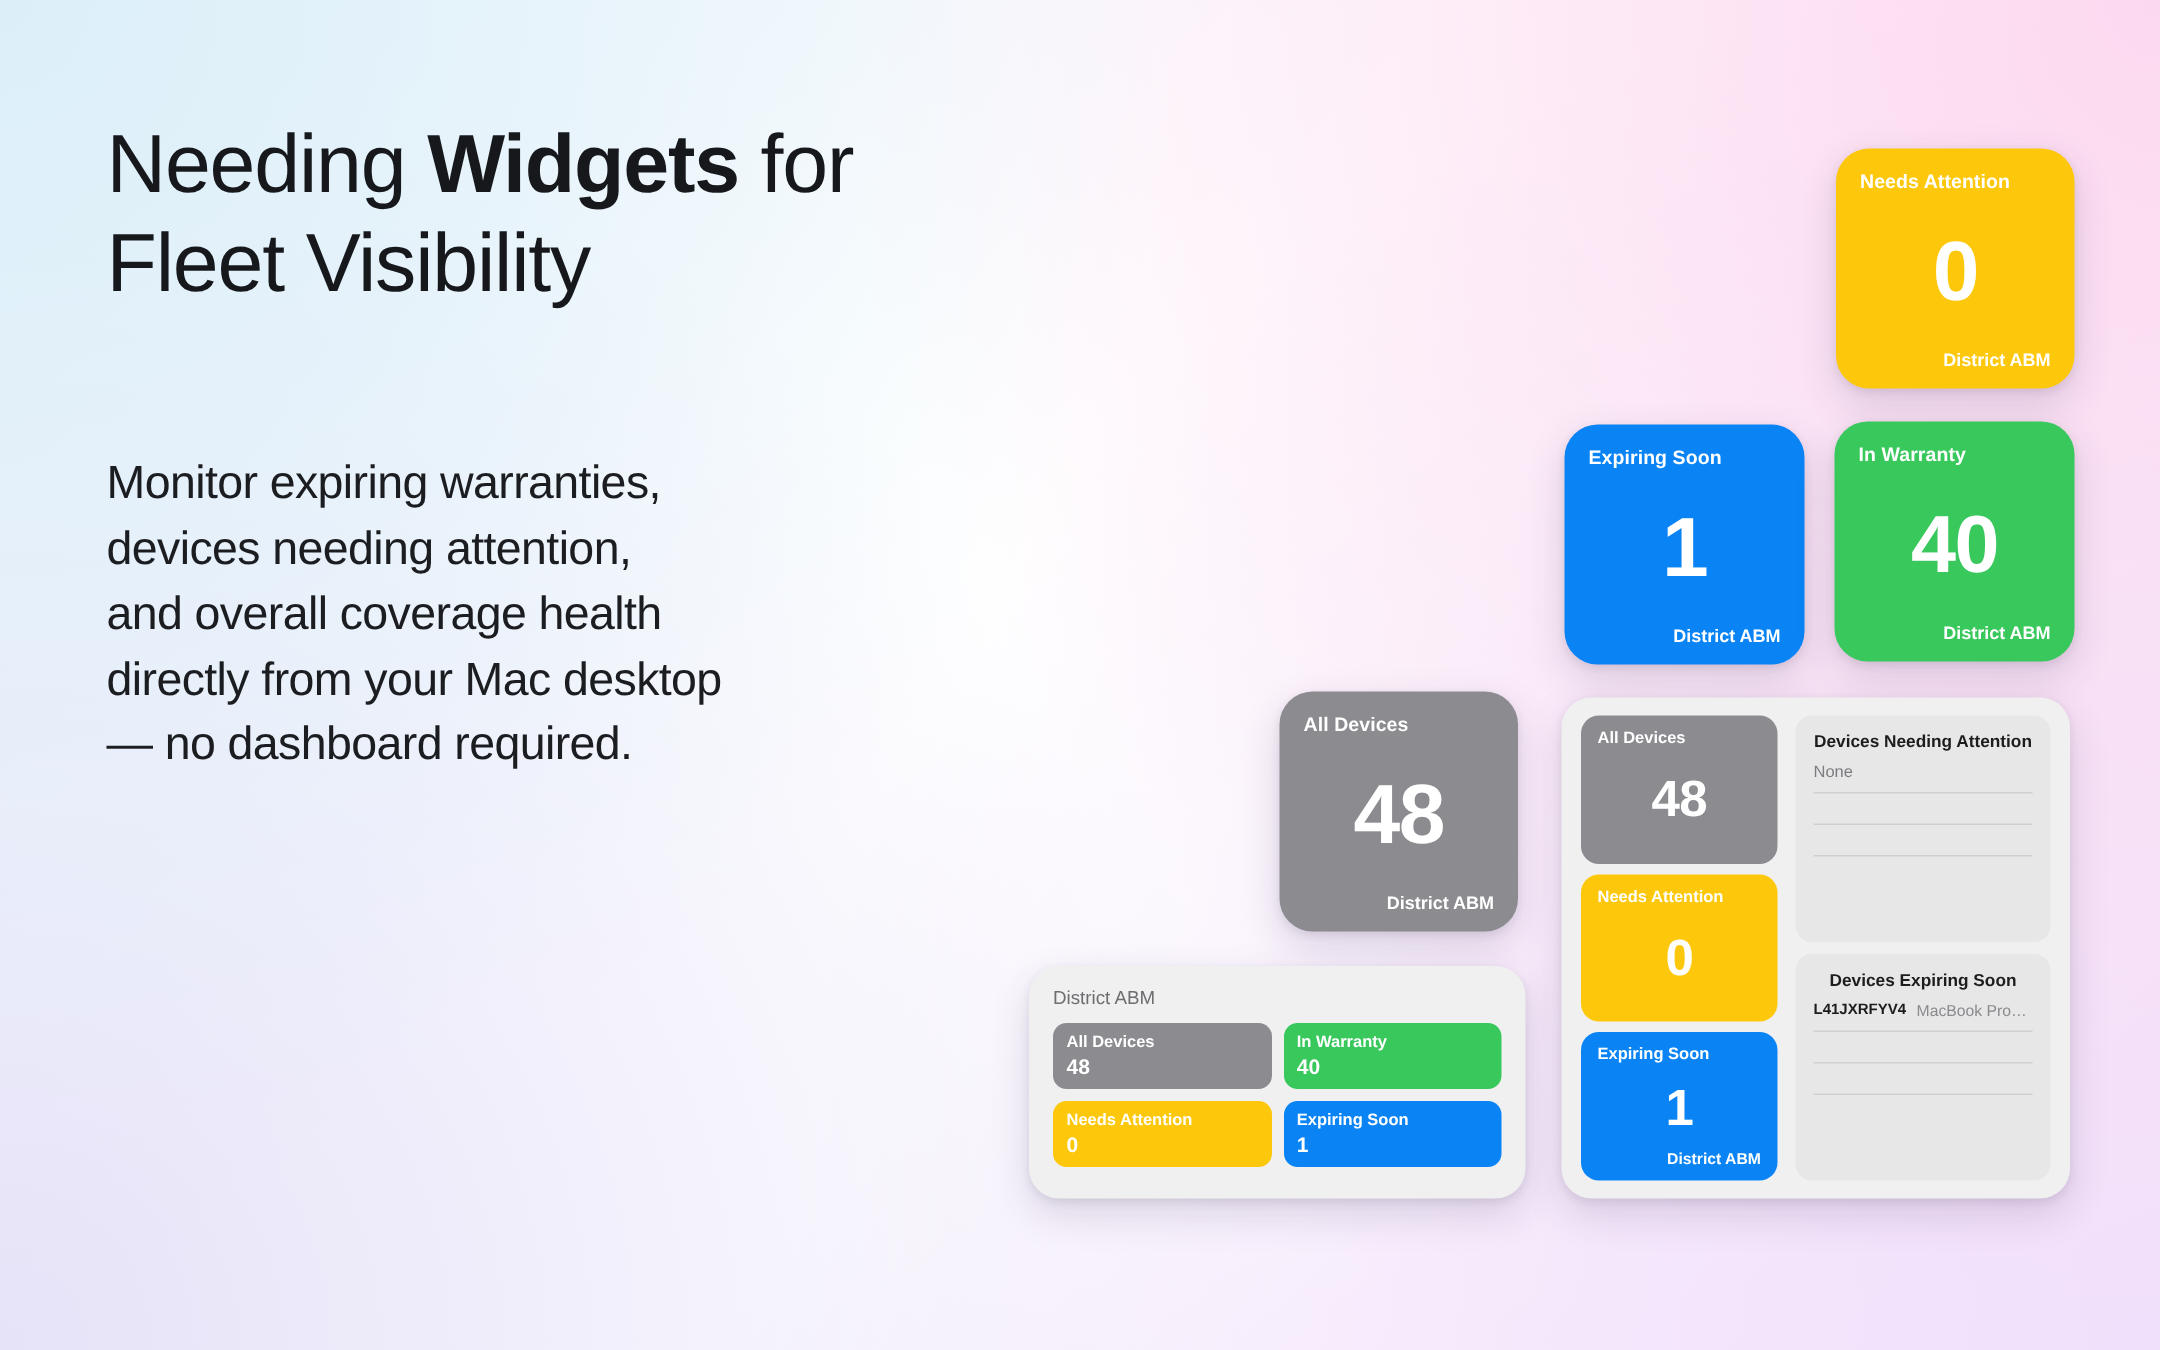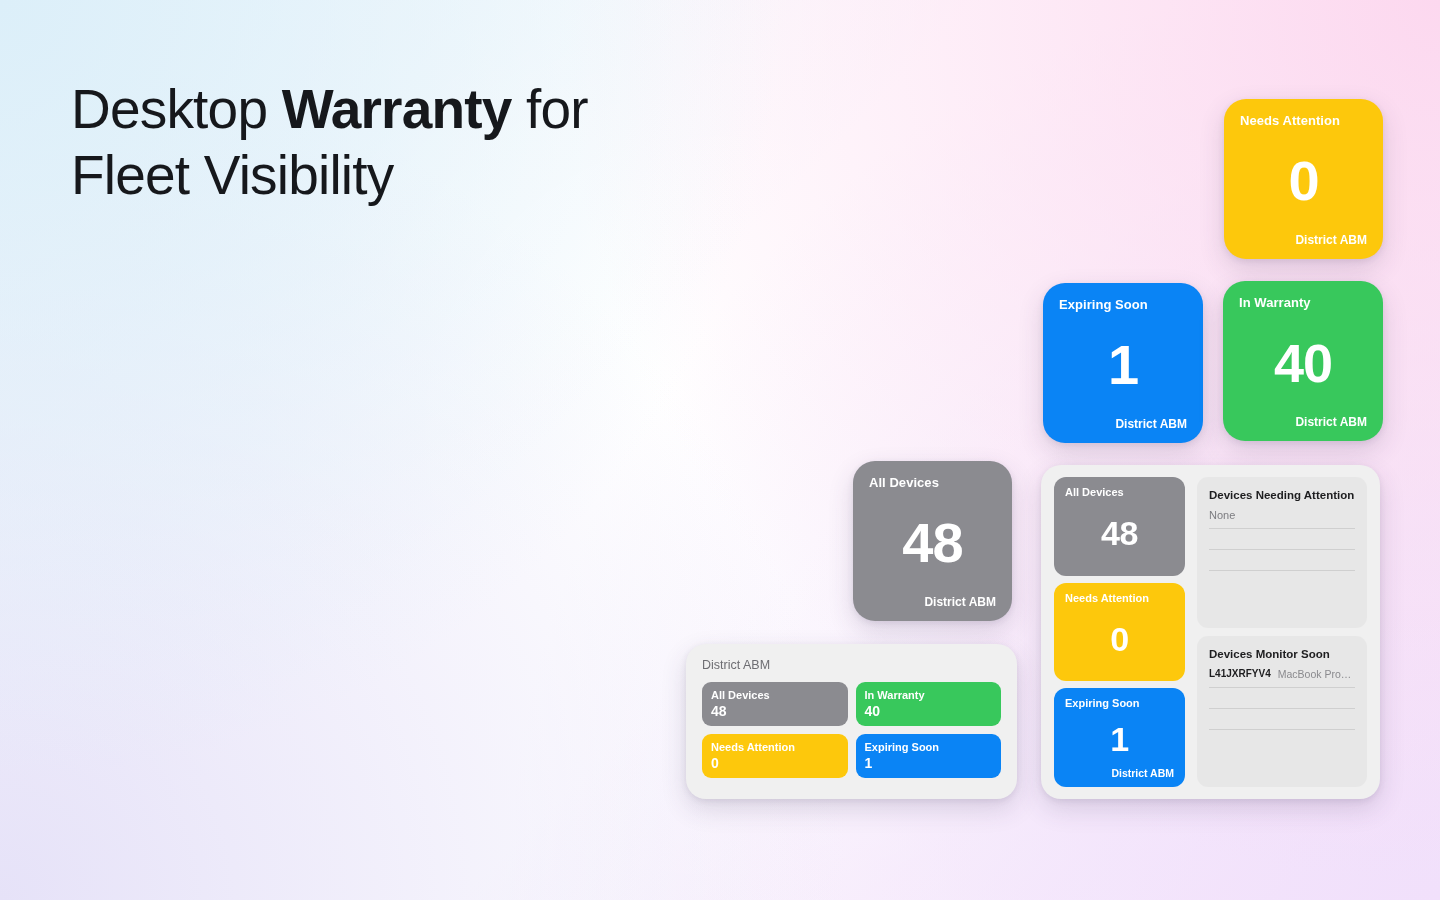--- a/index.html
+++ b/index.html
@@ -219,20 +219,21 @@
     overflow: hidden;
   }
 
   .panel-title {
     font-size: 11.5px;
     font-weight: 700;
     color: #1d1d1f;
     line-height: 14px;
     margin-bottom: 6px;
     white-space: nowrap;
+    text-align: center;
   }
 
   .panel-row {
     height: 21px;
     border-bottom: 1px solid #cfcfcf;
     display: flex;
     align-items: flex-start;
     gap: 7px;
     white-space: nowrap;
     overflow: hidden;
@@ -262,23 +263,28 @@
   }
 </style>
 </head>
 <body>
 
 <div class="bg"></div>
 
 <div class="stage">
 
   <div class="copy">
-    <h1 class="headline"><span>Desktop </span><span class="strong">Warranty</span><span> for
+    <h1 class="headline"><span>Needing </span><span class="strong">Widgets</span><span> for
 Fleet Visibility</span></h1>
   </div>
+  <p class="subcopy">Monitor expiring warranties,
+devices needing attention,
+and overall coverage health
+directly from your Mac desktop
+— no dashboard required.</p>
 
   <div class="widget w-solid" id="widget-needs-attention-lg">
     <div class="w-title">Needs Attention</div>
     <div class="w-value">0</div>
     <div class="w-footer">District ABM</div>
   </div>
 
   <div class="widget w-solid" id="widget-expiring-soon-lg">
     <div class="w-title">Expiring Soon</div>
     <div class="w-value">1</div>
@@ -352,21 +358,21 @@
         <div class="panel-title">Devices Needing Attention</div>
         <div class="panel-row">
           <span class="row-empty">None</span>
         </div>
         <div class="panel-row blank"></div>
         <div class="panel-row blank"></div>
         <div class="panel-row last"></div>
       </div>
 
       <div class="lg-panel">
-        <div class="panel-title">Devices Monitor Soon</div>
+        <div class="panel-title">Devices Expiring Soon</div>
         <div class="panel-row">
           <span class="row-serial">L41JXRFYV4</span>
           <span class="row-model">MacBook Pro…</span>
         </div>
         <div class="panel-row blank"></div>
         <div class="panel-row blank"></div>
         <div class="panel-row last"></div>
       </div>
 
     </div>

